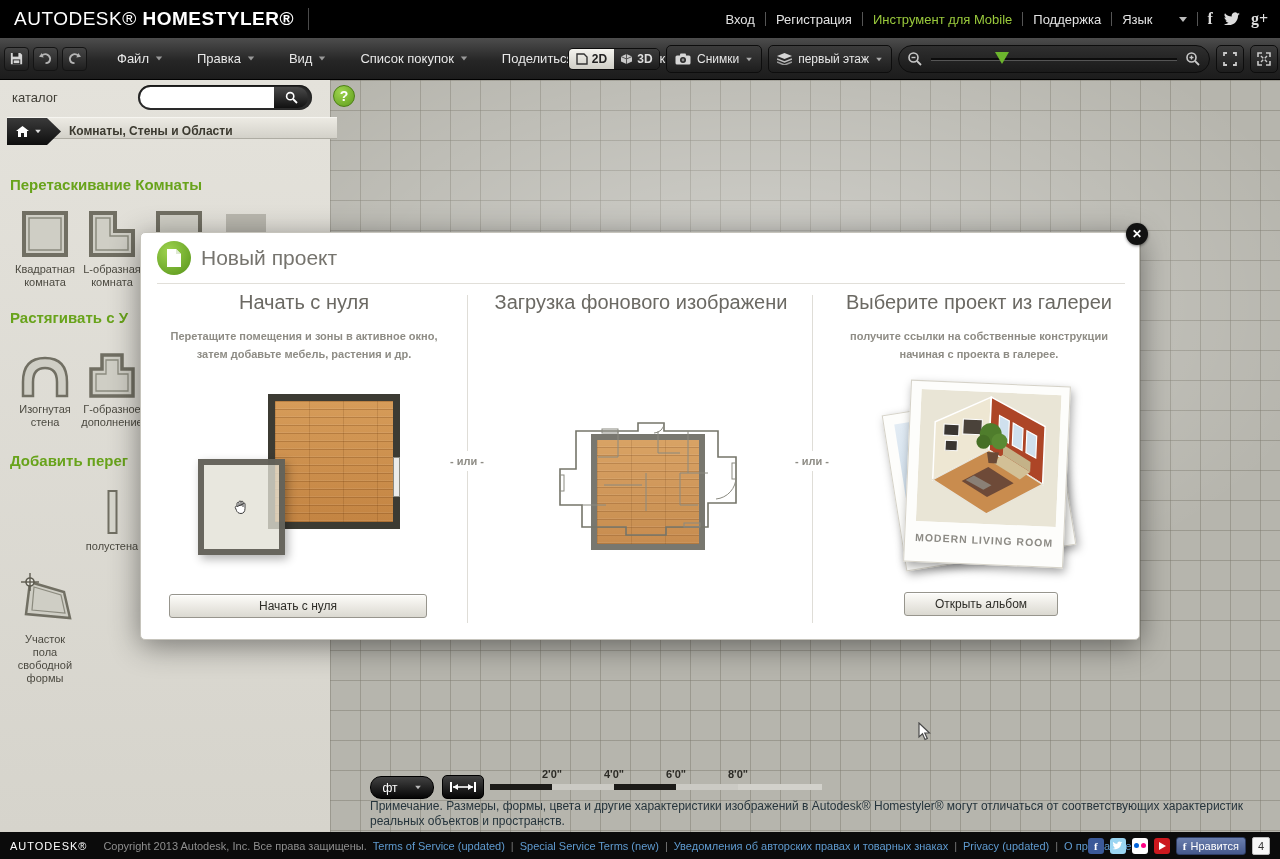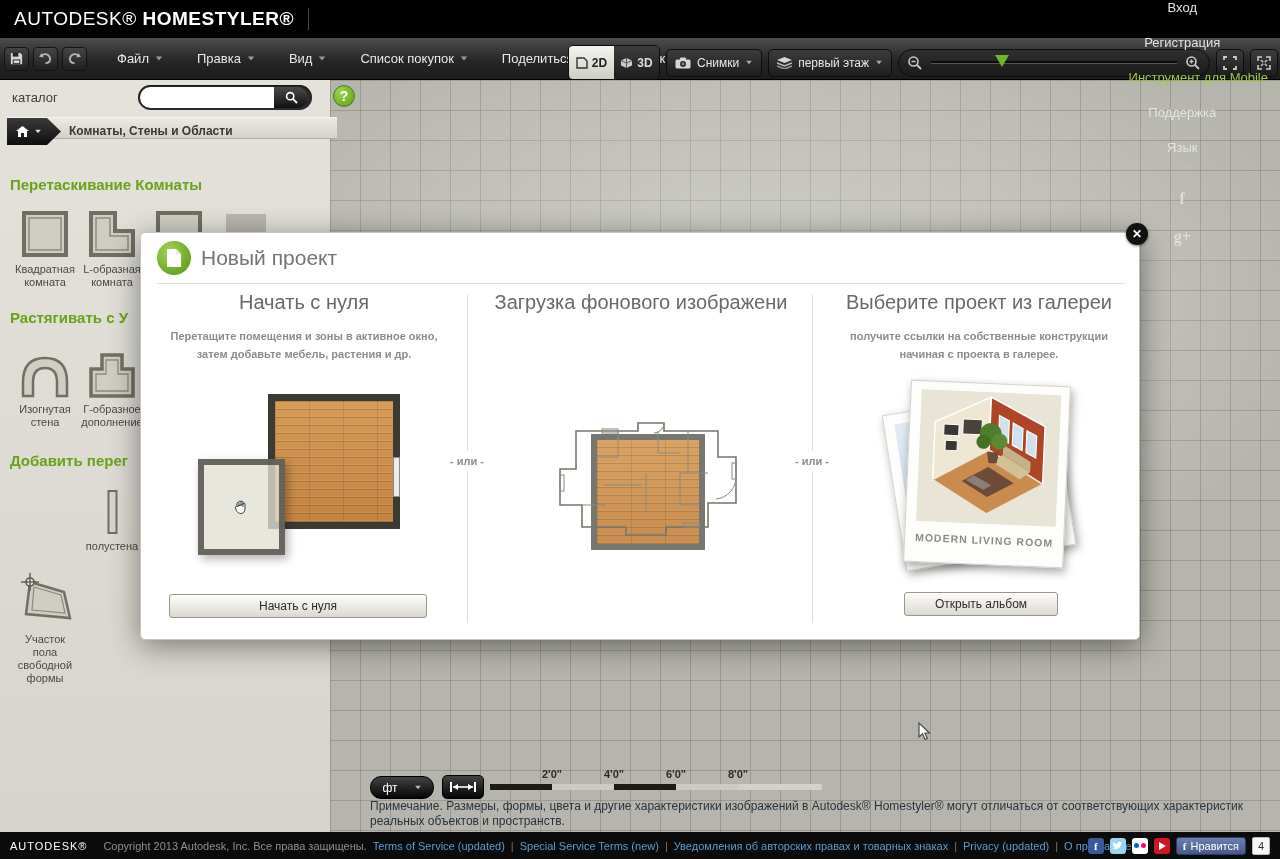--- a/index.html
+++ b/index.html
@@ -4,37 +4,37 @@
 <style>
   * { margin:0; padding:0; box-sizing:border-box; }
   html,body { width:1280px; height:859px; }
   body { position:relative; overflow:hidden; font-family:"Liberation Sans",sans-serif; background:#b4b3ab; }
 
   
   .topbar { position:absolute; left:0; top:0; width:1280px; height:38px; background:#000; display:flex; align-items:center; z-index:60; }
   .brand { margin-left:14px; color:#fff; font-size:19px; letter-spacing:.5px; white-space:nowrap; }
   .brand b { font-weight:bold; }
   .topbar .vdiv { width:1px; height:22px; background:#4a4a4a; margin:0 14px; }
-  .toplinks { position:absolute; right:12px; top:0; height:38px; display:flex; align-items:center; gap:10px;flex-direction:column; }
+  .toplinks { position:absolute; right:12px; top:0; height:38px; display:flex; align-items:center; gap:10px; }
   .toplink { color:#e3e3e3; font-size:13px; cursor:pointer; white-space:nowrap; }
-  .toplink.green { color:#9aca3c;margin-left:32px; }
+  .toplink.green { color:#9aca3c; }
   .tl-sep { width:1px; height:14px; background:#555; }
   .caret { width:0; height:0; border-left:4px solid transparent; border-right:4px solid transparent; border-top:5px solid #bbb; display:inline-block; }
   .lang-caret { margin-left:16px; }
   .soc { color:#ddd; font-size:16px; font-weight:bold; font-family:"Liberation Serif",serif; cursor:pointer; }
 
   
   .menubar { position:absolute; left:0; top:38px; width:1280px; height:42px; background:linear-gradient(#4d4d4d,#262626 55%,#1c1c1c); border-bottom:1px solid #000; z-index:59; display:flex; align-items:center; }
   .tb-btn { width:25px; height:24px; margin-left:4px; border:1px solid #141414; border-radius:4px; background:linear-gradient(#454545,#1f1f1f); display:flex; align-items:center; justify-content:center; cursor:pointer; }
   .menu-items { display:flex; margin-left:30px; gap:34px; }
   .menu-item { color:#e8e8e8; font-size:13px; display:flex; align-items:center; gap:6px; cursor:pointer; white-space:nowrap; }
   .menu-item .caret { border-top-color:#999; transform:scale(.8); }
   .tb-right { position:absolute; right:2px; top:7px; display:flex; align-items:center; gap:6px; }
   .seg { display:flex; border:1px solid #0d0d0d; border-radius:5px; overflow:hidden; }
-  .seg-btn { width:45px; height:33px; display:flex; align-items:center; justify-content:center; gap:4px; font-size:12px; font-weight:bold; cursor:pointer; }
+  .seg-btn { width:45px; height:20px; display:flex; align-items:center; justify-content:center; gap:4px; font-size:12px; font-weight:bold; cursor:pointer; }
   .seg-btn.active { background:linear-gradient(#f4f3ee,#cfcec6); color:#222; }
   .seg-btn.dark { background:linear-gradient(#3c3c3c,#1d1d1d); color:#ddd; }
   .dd-btn { height:28px; border:1px solid #0d0d0d; border-radius:5px; background:linear-gradient(#3c3c3c,#1d1d1d); color:#e6e6e6; font-size:12px; display:flex; align-items:center; gap:6px; padding:0 8px; cursor:pointer; white-space:nowrap; }
   .dd-btn .caret { border-top-color:#aaa; transform:scale(.7); }
   .zoom-pill { width:312px; height:28px; border:1px solid #0d0d0d; border-radius:14px; background:linear-gradient(#2f2f2f,#1a1a1a); display:flex; align-items:center; padding:0 8px; gap:8px; }
   .zoom-track { flex:1; height:3px; background:#0c0c0c; border-bottom:1px solid #555; position:relative; cursor:pointer; }
   .zoom-handle { position:absolute; left:26%; top:-6px; width:0; height:0; border-left:7px solid transparent; border-right:7px solid transparent; border-top:12px solid #6cb52d; cursor:pointer; }
   .sq-btn { width:28px; height:28px; border:1px solid #0d0d0d; border-radius:5px; background:linear-gradient(#3c3c3c,#1d1d1d); display:flex; align-items:center; justify-content:center; cursor:pointer; }
 
   

